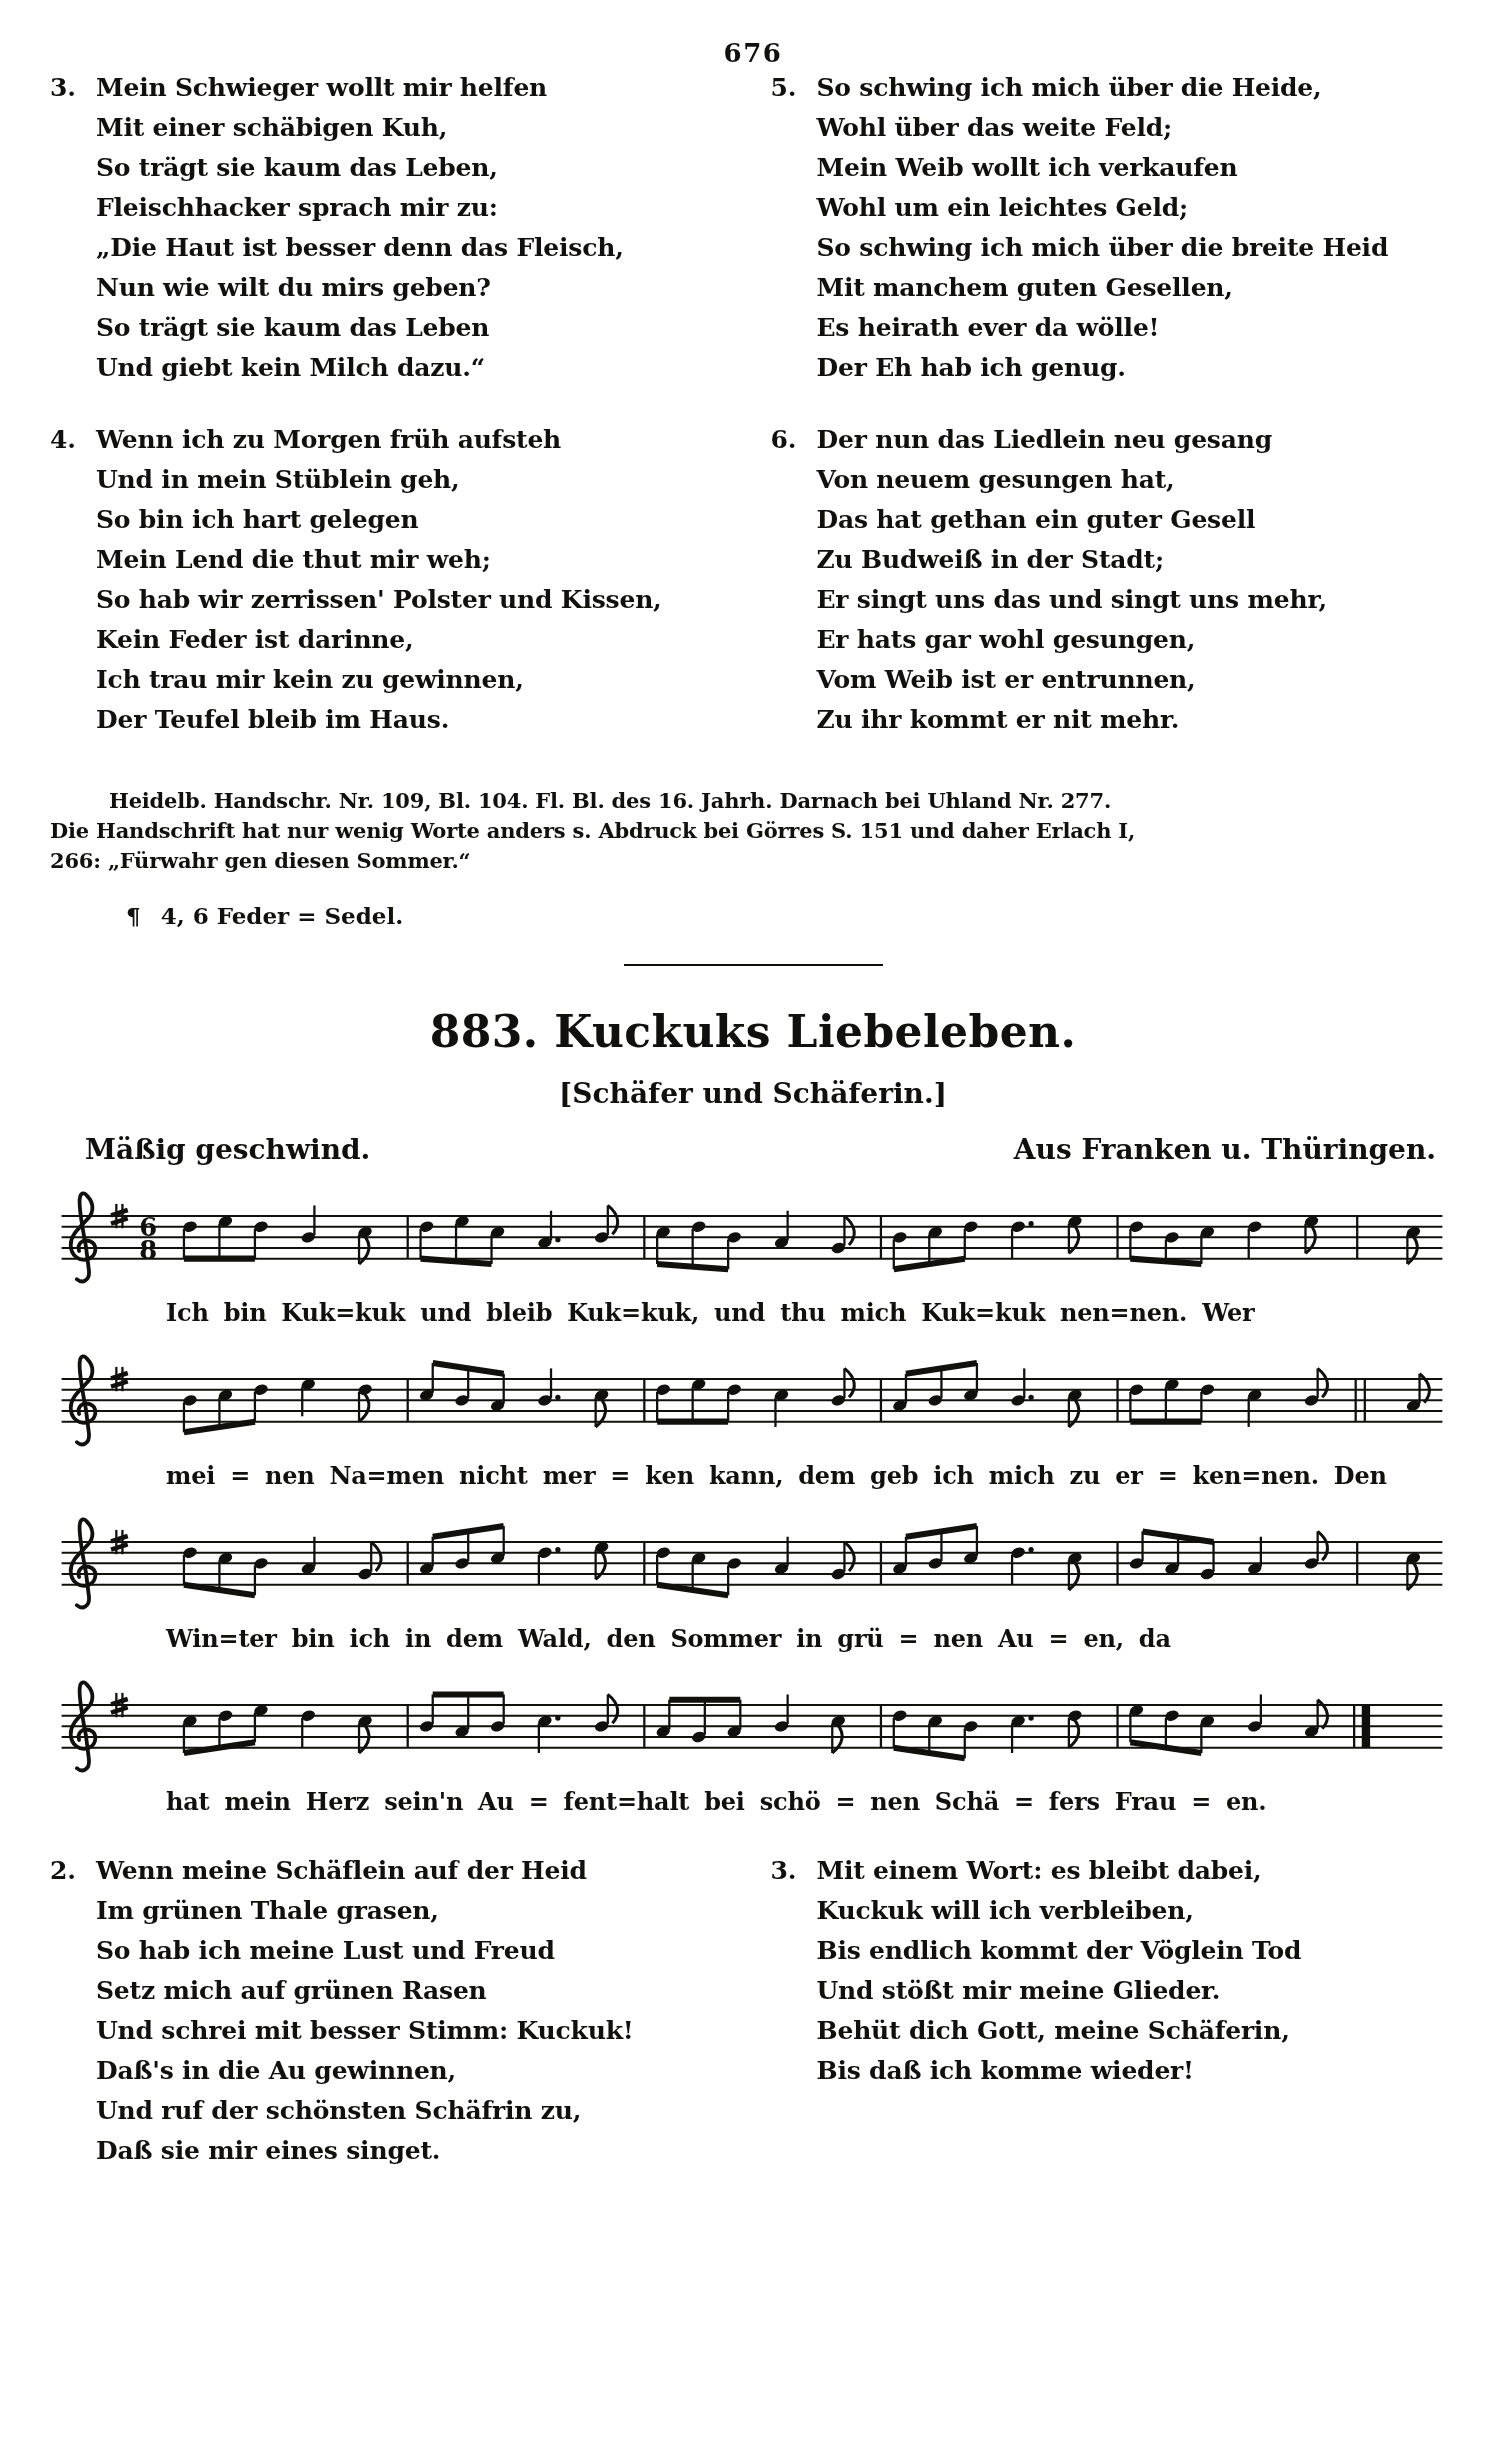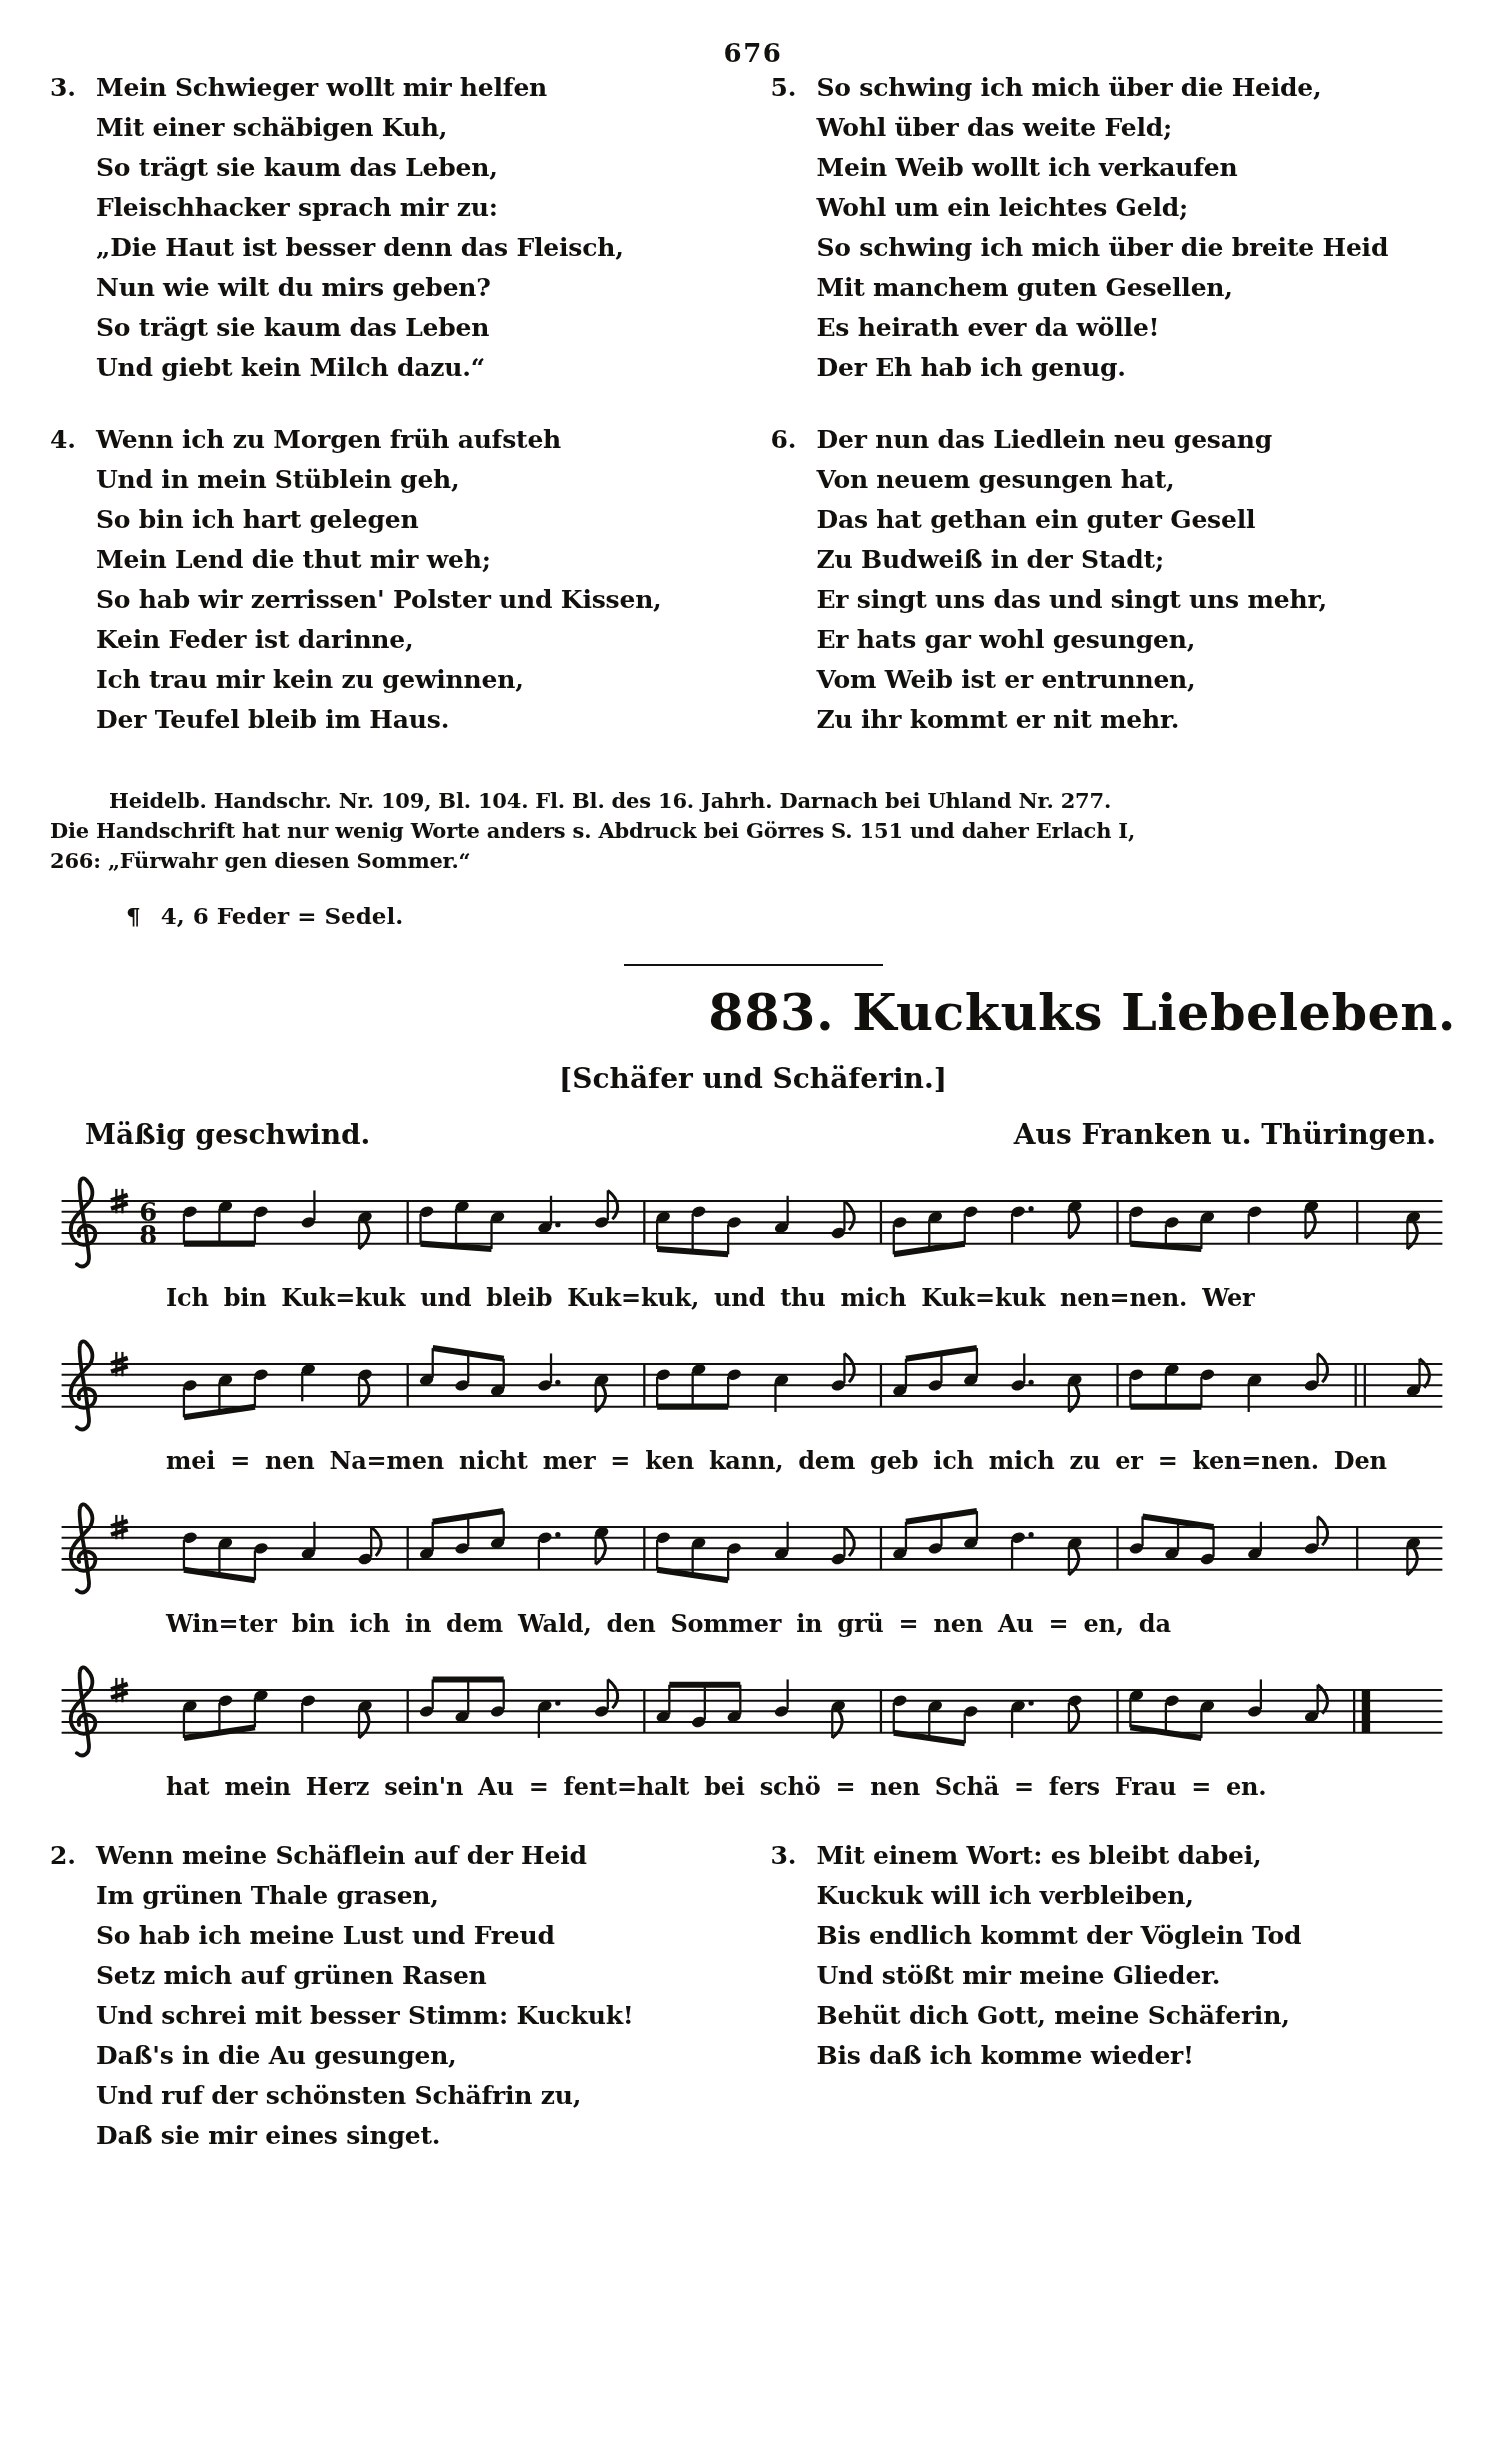--- a/index.html
+++ b/index.html
@@ -21,21 +21,21 @@
   .verse-line.first{padding-left:0;}
   .verse-num{display:inline-block;width:46px;}
   
   .footnote{margin-top:13.7px;font-size:21px;line-height:30px;letter-spacing:-0.2px;}
   .fn-line{white-space:nowrap;}
   .fn-line.fn-first{text-indent:59px;}
   .variant{margin:26px 0 0 76px;font-size:23px;}
   .pilcrow{display:inline-block;margin-right:20px;}
   .sep{width:259px;height:2.3px;background:#12100d;border:none;margin:35px auto 0 auto;}
   
-  .song-title{text-align:right;font-size:51px;letter-spacing:0.4px;margin-top:16px;}
+  .song-title{text-align:center;font-size:44px;letter-spacing:0.4px;margin-top:40px;}
   .song-subtitle{text-align:center;font-size:28px;margin-top:20px;}
   .tempo-row{display:flex;justify-content:space-between;align-items:baseline;
     font-size:28px;margin:23px 20px 0 35px;}
   
   .music-block{margin-top:7.6px;}
   .music-system{margin-top:15px;}
   svg.staff{display:block;width:1399px;height:115px;margin:0 auto;}
   .lyrics{font-size:24px;line-height:33px;padding-left:116px;word-spacing:6.8px;
     white-space:nowrap;letter-spacing:-0.2px;}
 </style>
@@ -499,21 +499,21 @@
       </div>
     </div>
 
   <div class="verses bottom" id="bottom-verses">
       <div class="verse">
         <div class="verse-line first"><span class="verse-num">2.</span><span>Wenn meine Schäflein auf der Heid</span></div>
         <div class="verse-line">Im grünen Thale grasen,</div>
         <div class="verse-line">So hab ich meine Lust und Freud</div>
         <div class="verse-line">Setz mich auf grünen Rasen</div>
         <div class="verse-line">Und schrei mit besser Stimm: Kuckuk!</div>
-        <div class="verse-line">Daß's in die Au gesungen,</div>
+        <div class="verse-line">Daß's in die Au gewinnen,</div>
         <div class="verse-line">Und ruf der schönsten Schäfrin zu,</div>
         <div class="verse-line">Daß sie mir eines singet.</div>
       </div>
       <div class="verse">
         <div class="verse-line first"><span class="verse-num">3.</span><span>Mit einem Wort: es bleibt dabei,</span></div>
         <div class="verse-line">Kuckuk will ich verbleiben,</div>
         <div class="verse-line">Bis endlich kommt der Vöglein Tod</div>
         <div class="verse-line">Und stößt mir meine Glieder.</div>
         <div class="verse-line">Behüt dich Gott, meine Schäferin,</div>
         <div class="verse-line">Bis daß ich komme wieder!</div>

